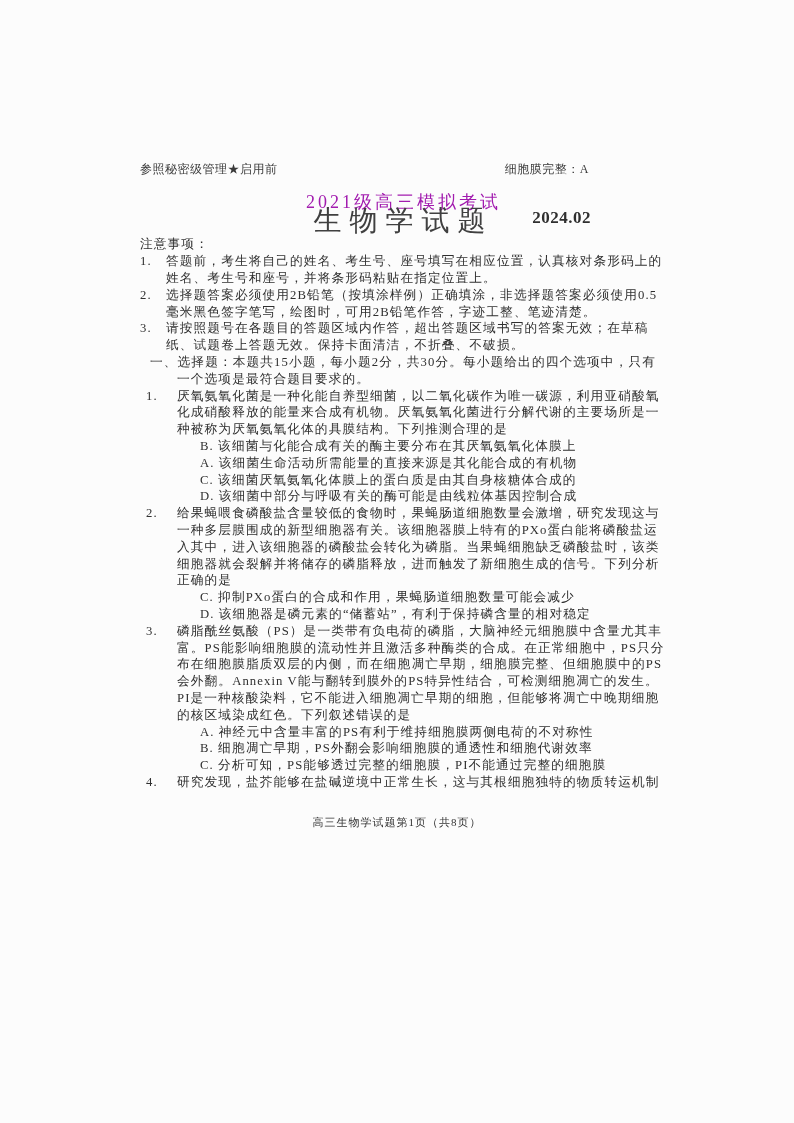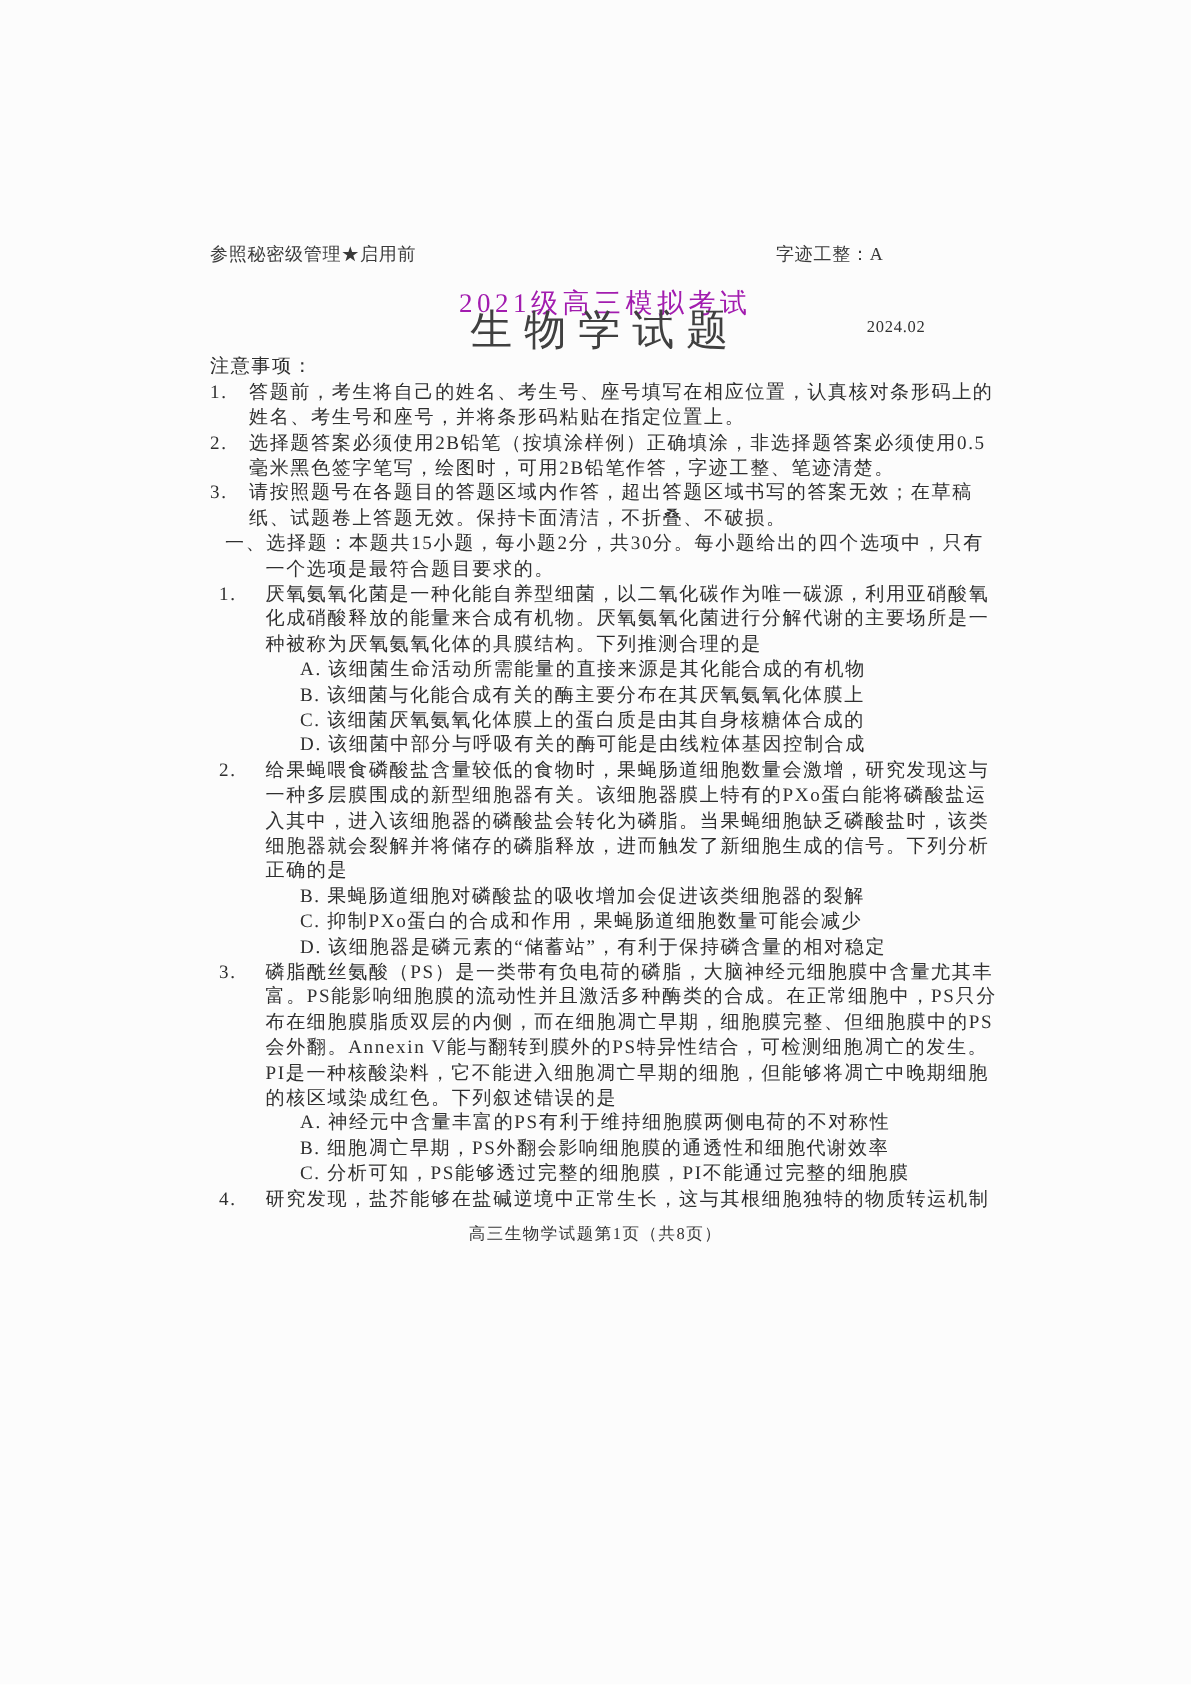--- a/index.html
+++ b/index.html
@@ -45,24 +45,25 @@
     color: #a21caf;
   }
   .subject-title {
     font-size: 28px;
     letter-spacing: 8px;
     margin-top: 2px;
     color: #404040;
   }
   .exam-date {
     position: absolute;
-    right: 50px;
+    right: 76px;
     bottom: 3px;
-    font-size: 11px;
+    font-size: 17px;
     letter-spacing: 0.5px;
+    font-weight: bold;
   }
   .notice-heading { margin-top: 7px; }
   .notice-item {
     padding-left: 26px;
   }
   .n-num {
     display: inline-block;
     width: 26px;
     margin-left: -26px;
   }
@@ -92,21 +93,21 @@
   }
 </style>
 </head>
 <body>
 
 <div class="sheet">
   <div class="content">
 
     <div class="header-row">
       <span>参照秘密级管理★启用前</span>
-      <span class="paper-type">字迹工整：A</span>
+      <span class="paper-type">细胞膜完整：A</span>
     </div>
 
     <div class="title-block">
       <div class="exam-title">2021级高三模拟考试</div>
       <div class="subject-title">生物学试题</div>
       <span class="exam-date">2024.02</span>
     </div>
 
     <div class="notice-heading">注意事项：</div>
 
@@ -119,31 +120,30 @@
     <div class="notice-item">
       <span class="n-num">3.</span><span>请按照题号在各题目的答题区域内作答，超出答题区域书写的答案无效；在草稿纸、试题卷上答题无效。保持卡面清洁，不折叠、不破损。</span>
     </div>
 
     <div class="section-title">一、选择题：本题共15小题，每小题2分，共30分。每小题给出的四个选项中，只有一个选项是最符合题目要求的。</div>
 
     <div class="question">
       <div class="q-stem">
         <span class="q-num">1.</span><span>厌氧氨氧化菌是一种化能自养型细菌，以二氧化碳作为唯一碳源，利用亚硝酸氧化成硝酸释放的能量来合成有机物。厌氧氨氧化菌进行分解代谢的主要场所是一种被称为厌氧氨氧化体的具膜结构。下列推测合理的是</span>
       </div>
+      <div class="q-option">B. 该细菌与化能合成有关的酶主要分布在其厌氧氨氧化体膜上</div>
       <div class="q-option">A. 该细菌生命活动所需能量的直接来源是其化能合成的有机物</div>
-      <div class="q-option">B. 该细菌与化能合成有关的酶主要分布在其厌氧氨氧化体膜上</div>
       <div class="q-option">C. 该细菌厌氧氨氧化体膜上的蛋白质是由其自身核糖体合成的</div>
       <div class="q-option">D. 该细菌中部分与呼吸有关的酶可能是由线粒体基因控制合成</div>
     </div>
 
     <div class="question">
       <div class="q-stem">
         <span class="q-num">2.</span><span>给果蝇喂食磷酸盐含量较低的食物时，果蝇肠道细胞数量会激增，研究发现这与一种多层膜围成的新型细胞器有关。该细胞器膜上特有的PXo蛋白能将磷酸盐运入其中，进入该细胞器的磷酸盐会转化为磷脂。当果蝇细胞缺乏磷酸盐时，该类细胞器就会裂解并将储存的磷脂释放，进而触发了新细胞生成的信号。下列分析正确的是</span>
       </div>
-      <div class="q-option">B. 果蝇肠道细胞对磷酸盐的吸收增加会促进该类细胞器的裂解</div>
       <div class="q-option">C. 抑制PXo蛋白的合成和作用，果蝇肠道细胞数量可能会减少</div>
       <div class="q-option">D. 该细胞器是磷元素的“储蓄站”，有利于保持磷含量的相对稳定</div>
     </div>
 
     <div class="question">
       <div class="q-stem">
         <span class="q-num">3.</span><span>磷脂酰丝氨酸（PS）是一类带有负电荷的磷脂，大脑神经元细胞膜中含量尤其丰富。PS能影响细胞膜的流动性并且激活多种酶类的合成。在正常细胞中，PS只分布在细胞膜脂质双层的内侧，而在细胞凋亡早期，细胞膜完整、但细胞膜中的PS会外翻。Annexin V能与翻转到膜外的PS特异性结合，可检测细胞凋亡的发生。PI是一种核酸染料，它不能进入细胞凋亡早期的细胞，但能够将凋亡中晚期细胞的核区域染成红色。下列叙述错误的是</span>
       </div>
       <div class="q-option">A. 神经元中含量丰富的PS有利于维持细胞膜两侧电荷的不对称性</div>
       <div class="q-option">B. 细胞凋亡早期，PS外翻会影响细胞膜的通透性和细胞代谢效率</div>

